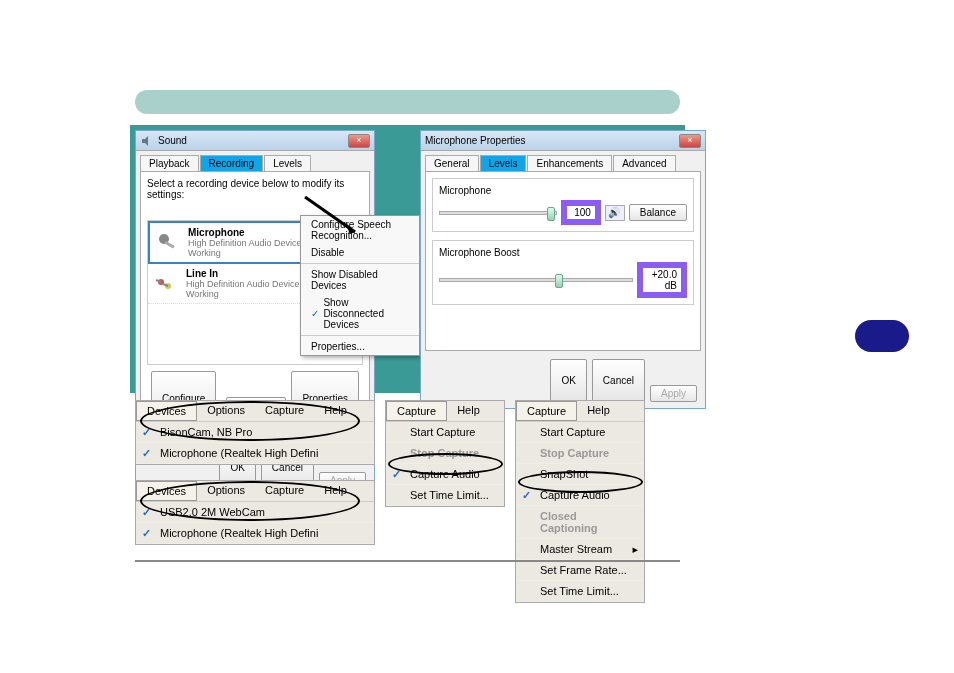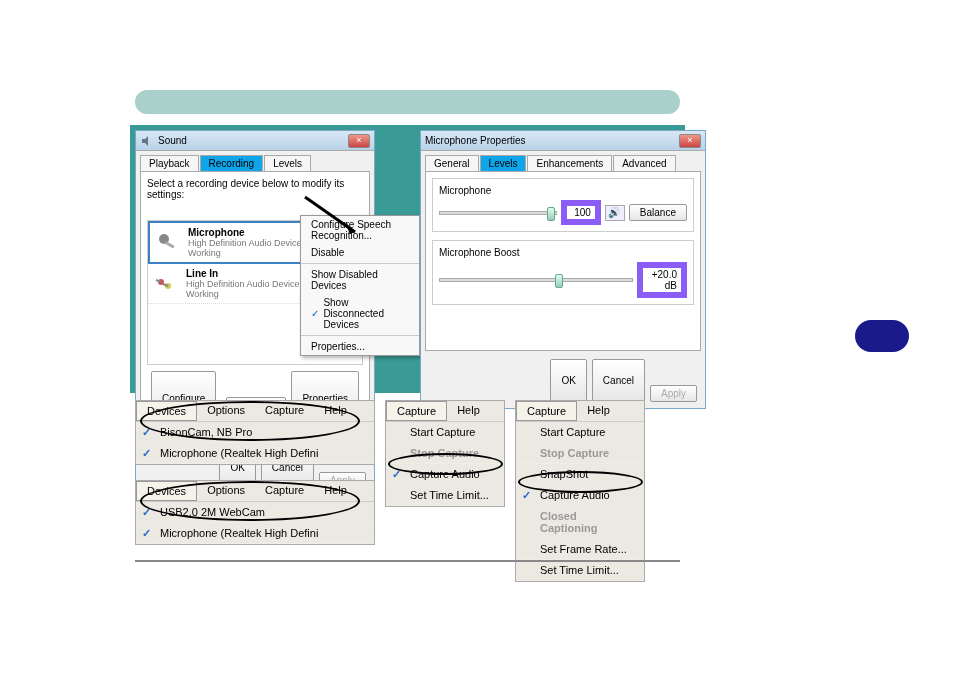--- a/index.html
+++ b/index.html
@@ -252,20 +252,21 @@
     <div class="menubar">
       <div class="mb hl">Capture</div>
       <div class="mb">Help</div>
     </div>
     <div class="drop-list">
       <div class="mi">Start Capture</div>
       <div class="mi disabled">Stop Capture</div>
       <div class="mi">SnapShot</div>
       <div class="mi"><span class="chk">✓</span><span>Capture Audio</span></div>
       <div class="mi disabled">Closed Captioning</div>
+      <div class="mi arrow">Master Stream</div>
       <div class="mi">Set Frame Rate...</div>
       <div class="mi">Set Time Limit...</div>
     </div>
     <div class="ellipse" style="left:2px;top:70px;width:125px;height:22px;"></div>
   </div>
 
 </div>
 
 <div class="page-badge"></div>
 <div class="rule"></div>

